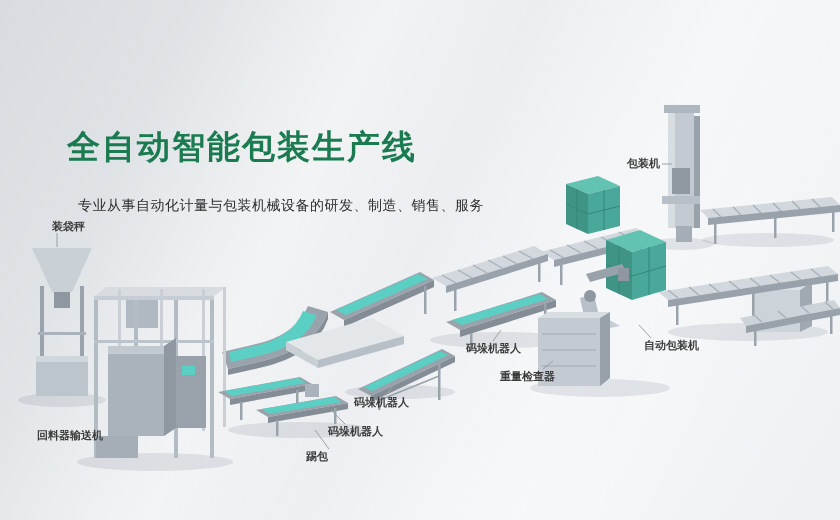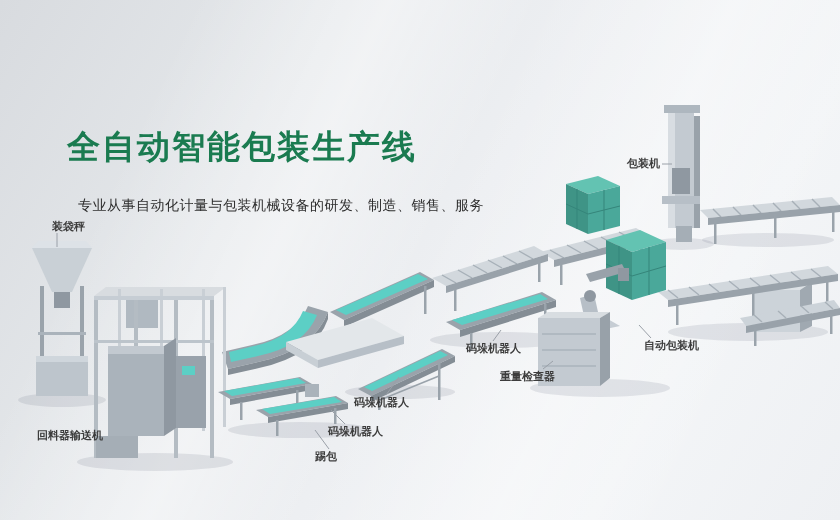--- a/index.html
+++ b/index.html
@@ -24,21 +24,21 @@
   .subtitle{
     position:absolute;left:67px;top:186px;margin:11px;
     font-size:14px;color:#2e2e2e;letter-spacing:0.5px;line-height:1.2;
   }
   .lbl{
     position:absolute;font-size:11px;color:#3c3c3c;line-height:1;white-space:nowrap;font-weight:bold;
   }
   #lbl-bagging-scale{left:52px;top:221px}
   #lbl-packaging-machine{left:627px;top:158px}
   #lbl-auto-packaging-machine{left:37px;top:430px}
-  #lbl-kick-bag{left:315px;top:451px}
+  #lbl-kick-bag{left:306px;top:451px}
   #lbl-weight-checker{left:328px;top:426px}
   #lbl-return-conveyor{left:354px;top:397px}
   #lbl-shaping-conveyor{left:466px;top:343px}
   #lbl-pallet-distributor{left:500px;top:371px}
   #lbl-palletizing-robot{left:644px;top:340px}
 </style>
 </head>
 <body>
 
 <div class="stage">

